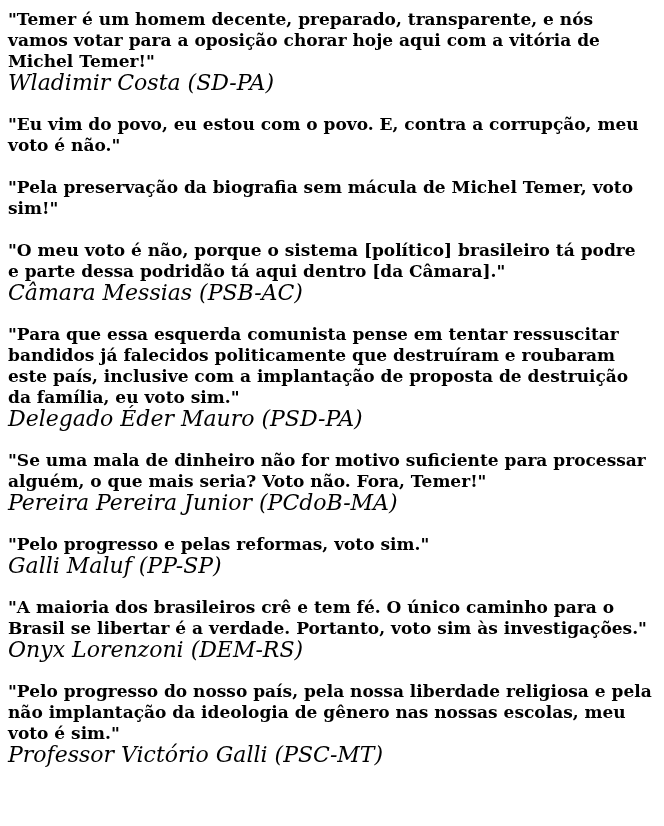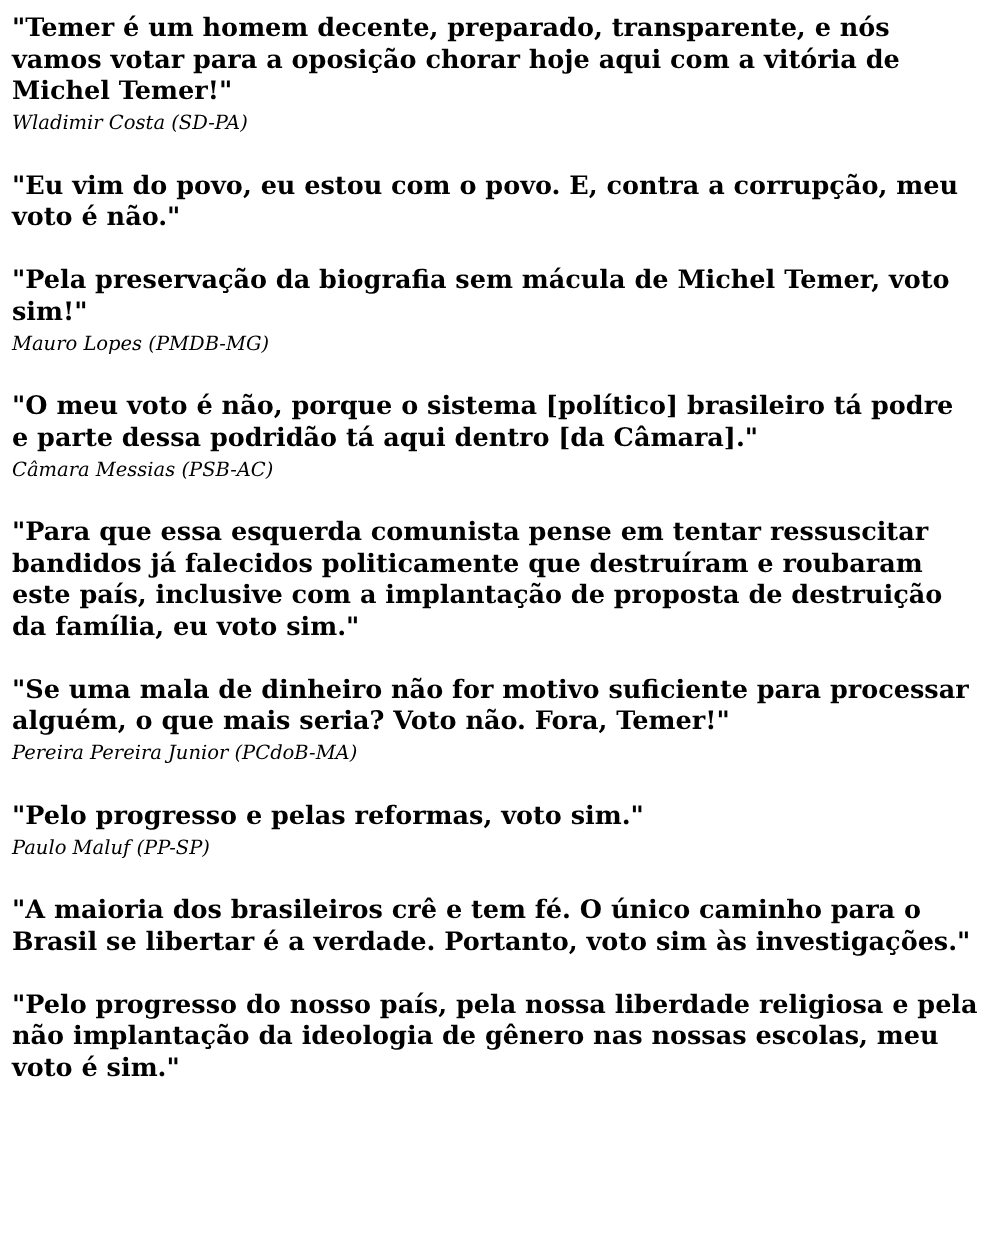--- a/index.html
+++ b/index.html
@@ -22,21 +22,21 @@
   }
   .quote-text {
     margin: 0;
     font-size: 17px;
     line-height: 21px;
     font-weight: bold;
     white-space: pre;
   }
   .quote-attribution {
     margin: 0;
-    font-size: 13px;
+    font-size: 22px;
     line-height: 21px;
     font-style: italic;
     font-weight: normal;
     white-space: pre;
   }
 </style>
 </head>
 <body>
 
 <div class="page">
@@ -49,51 +49,53 @@
   </div>
 
   <div class="quote-block">
     <p class="quote-text">"Eu vim do povo, eu estou com o povo. E, contra a corrupção, meu
 voto é não."</p>
   </div>
 
   <div class="quote-block">
     <p class="quote-text">"Pela preservação da biografia sem mácula de Michel Temer, voto
 sim!"</p>
-    <p class="quote-attribution">Mauro Lopes (PMDB-MG)</p>
   </div>
 
   <div class="quote-block">
     <p class="quote-text">"O meu voto é não, porque o sistema [político] brasileiro tá podre
 e parte dessa podridão tá aqui dentro [da Câmara]."</p>
     <p class="quote-attribution">Câmara Messias (PSB-AC)</p>
   </div>
 
   <div class="quote-block">
     <p class="quote-text">"Para que essa esquerda comunista pense em tentar ressuscitar
 bandidos já falecidos politicamente que destruíram e roubaram
 este país, inclusive com a implantação de proposta de destruição
 da família, eu voto sim."</p>
+    <p class="quote-attribution">Delegado Éder Mauro (PSD-PA)</p>
   </div>
 
   <div class="quote-block">
     <p class="quote-text">"Se uma mala de dinheiro não for motivo suficiente para processar
 alguém, o que mais seria? Voto não. Fora, Temer!"</p>
     <p class="quote-attribution">Pereira Pereira Junior (PCdoB-MA)</p>
   </div>
 
   <div class="quote-block">
     <p class="quote-text">"Pelo progresso e pelas reformas, voto sim."</p>
-    <p class="quote-attribution">Paulo Maluf (PP-SP)</p>
+    <p class="quote-attribution">Galli Maluf (PP-SP)</p>
   </div>
 
   <div class="quote-block">
     <p class="quote-text">"A maioria dos brasileiros crê e tem fé. O único caminho para o
 Brasil se libertar é a verdade. Portanto, voto sim às investigações."</p>
+    <p class="quote-attribution">Onyx Lorenzoni (DEM-RS)</p>
   </div>
 
   <div class="quote-block">
     <p class="quote-text">"Pelo progresso do nosso país, pela nossa liberdade religiosa e pela
 não implantação da ideologia de gênero nas nossas escolas, meu
 voto é sim."</p>
+    <p class="quote-attribution">Professor Victório Galli (PSC-MT)</p>
   </div>
 
 </div>
 
 </body></html>

